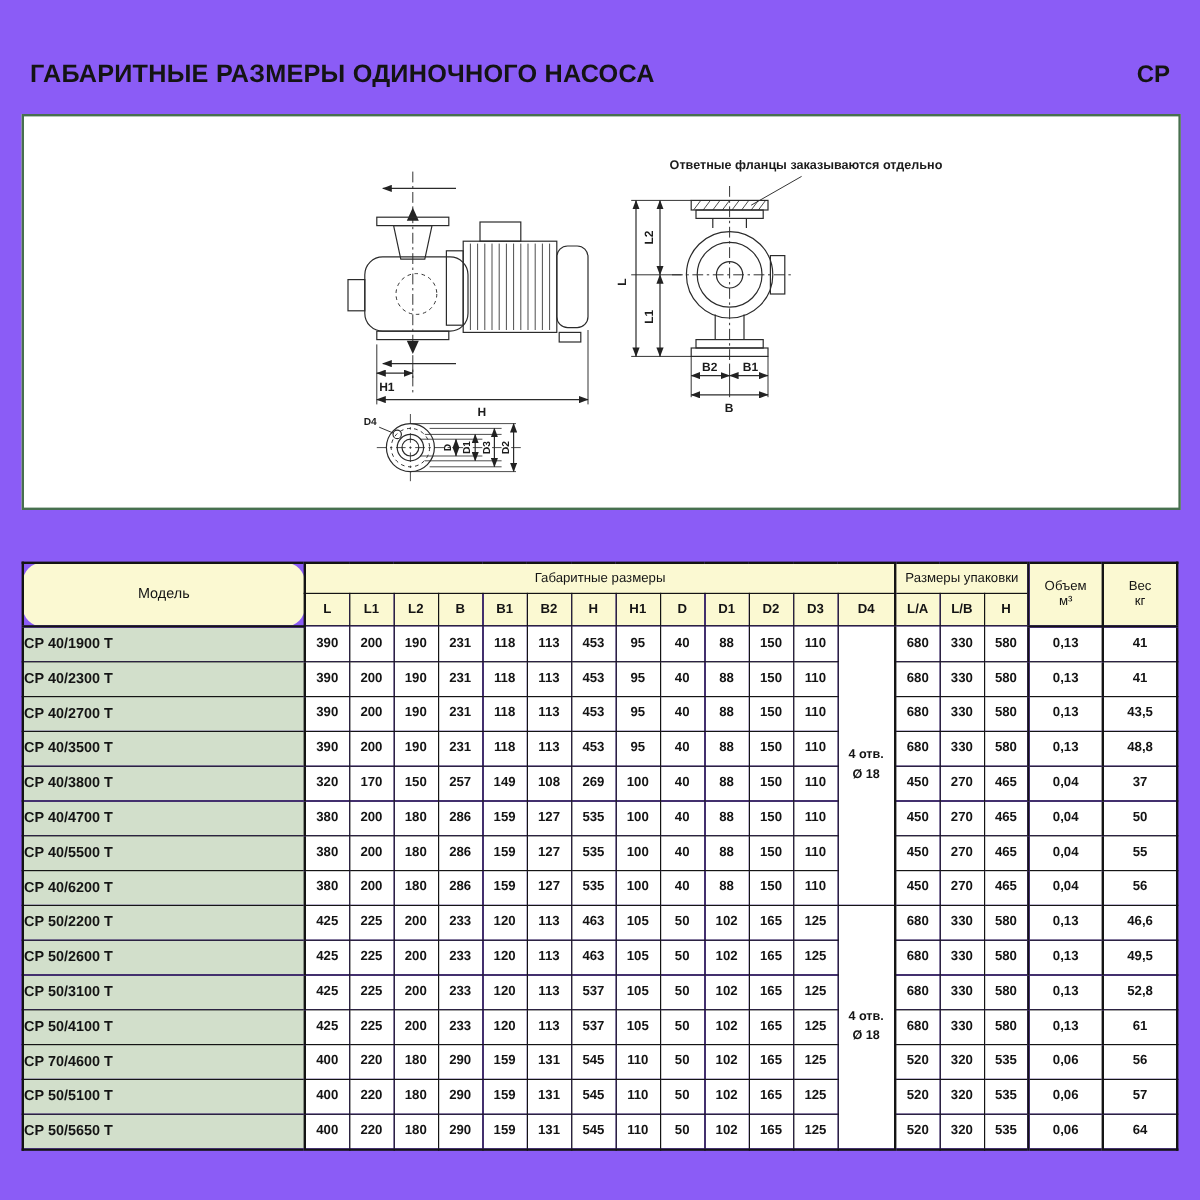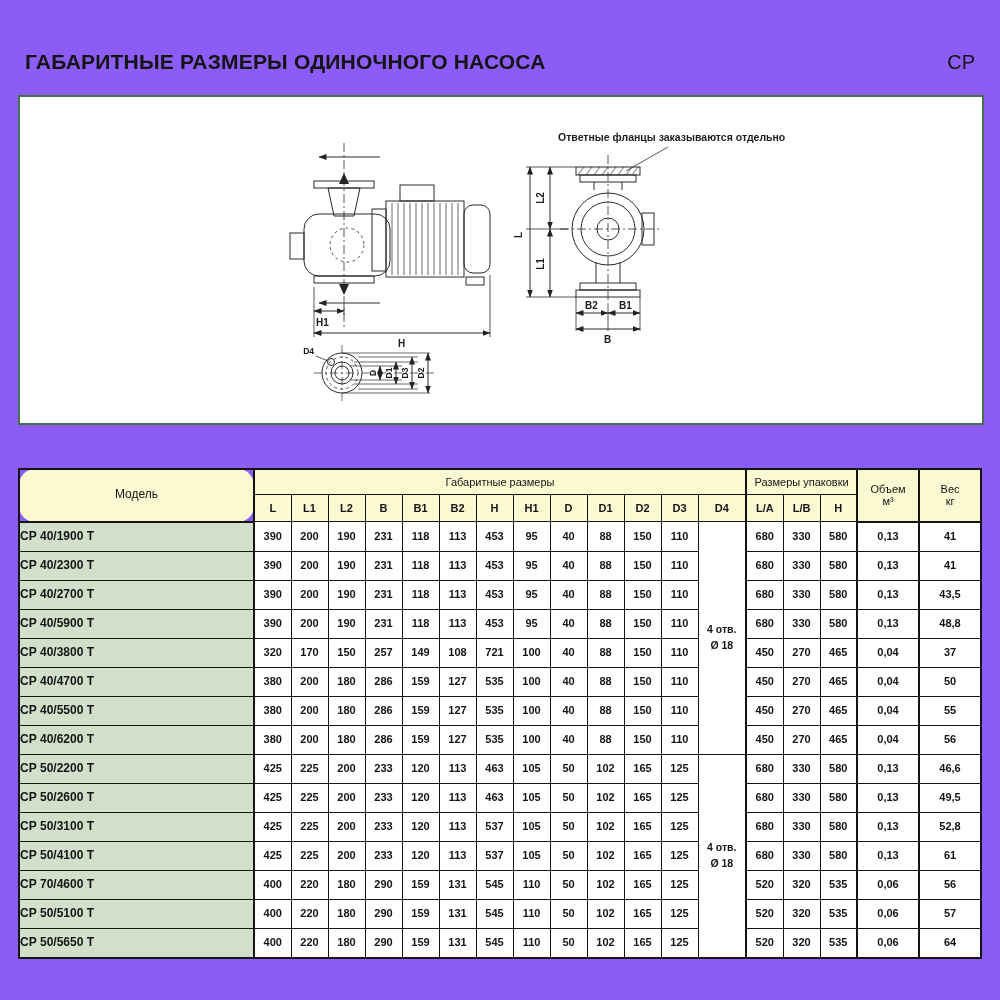--- a/index.html
+++ b/index.html
@@ -3,21 +3,21 @@
 <meta charset="utf-8">
 <style>
   html,body{margin:0;padding:0;background:#ffffff;width:1000px;height:1000px;
     font-family:"Liberation Sans", sans-serif; color:#141414;}
   .page{position:relative;width:1000px;height:1000px;background:#8b5cf6;overflow:hidden;}
 
   
   .titlebar{position:absolute;left:25px;right:25px;top:50px;display:flex;
     justify-content:space-between;align-items:baseline;}
   .title{font-size:21px;font-weight:bold;letter-spacing:.2px;}
-  .series{font-size:20px;font-weight:normal;}
+  .series{font-size:20px;font-weight:bold;}
 
   
   .diagram-box{position:absolute;left:18px;top:95px;width:962px;height:326px;
     border:2px solid #48704F;background:#fff;}
   .diagram-box svg{display:block;width:100%;height:100%;}
   svg text{fill:#1c1c1c;font-family:"Liberation Sans",sans-serif;font-weight:bold;font-size:10px;}
   svg .ann{font-weight:bold;font-size:10.5px;}
   svg .sm{font-size:8.5px;}
 
   
@@ -258,21 +258,21 @@
           <td>88</td>
           <td>150</td>
           <td>110</td>
           <td>680</td>
           <td>330</td>
           <td class="thickR">580</td>
           <td class="thickR">0,13</td>
           <td>43,5</td>
         </tr>
         <tr>
-          <td class="model thickR">СР 40/5900 Т</td>
+          <td class="model thickR">СР 40/3500 Т</td>
           <td>390</td>
           <td>200</td>
           <td>190</td>
           <td>231</td>
           <td>118</td>
           <td>113</td>
           <td>453</td>
           <td>95</td>
           <td>40</td>
           <td>88</td>
@@ -285,21 +285,21 @@
           <td>48,8</td>
         </tr>
         <tr>
           <td class="model thickR">СР 40/3800 Т</td>
           <td>320</td>
           <td>170</td>
           <td>150</td>
           <td>257</td>
           <td>149</td>
           <td>108</td>
-          <td>721</td>
+          <td>269</td>
           <td>100</td>
           <td>40</td>
           <td>88</td>
           <td>150</td>
           <td>110</td>
           <td>450</td>
           <td>270</td>
           <td class="thickR">465</td>
           <td class="thickR">0,04</td>
           <td>37</td>

